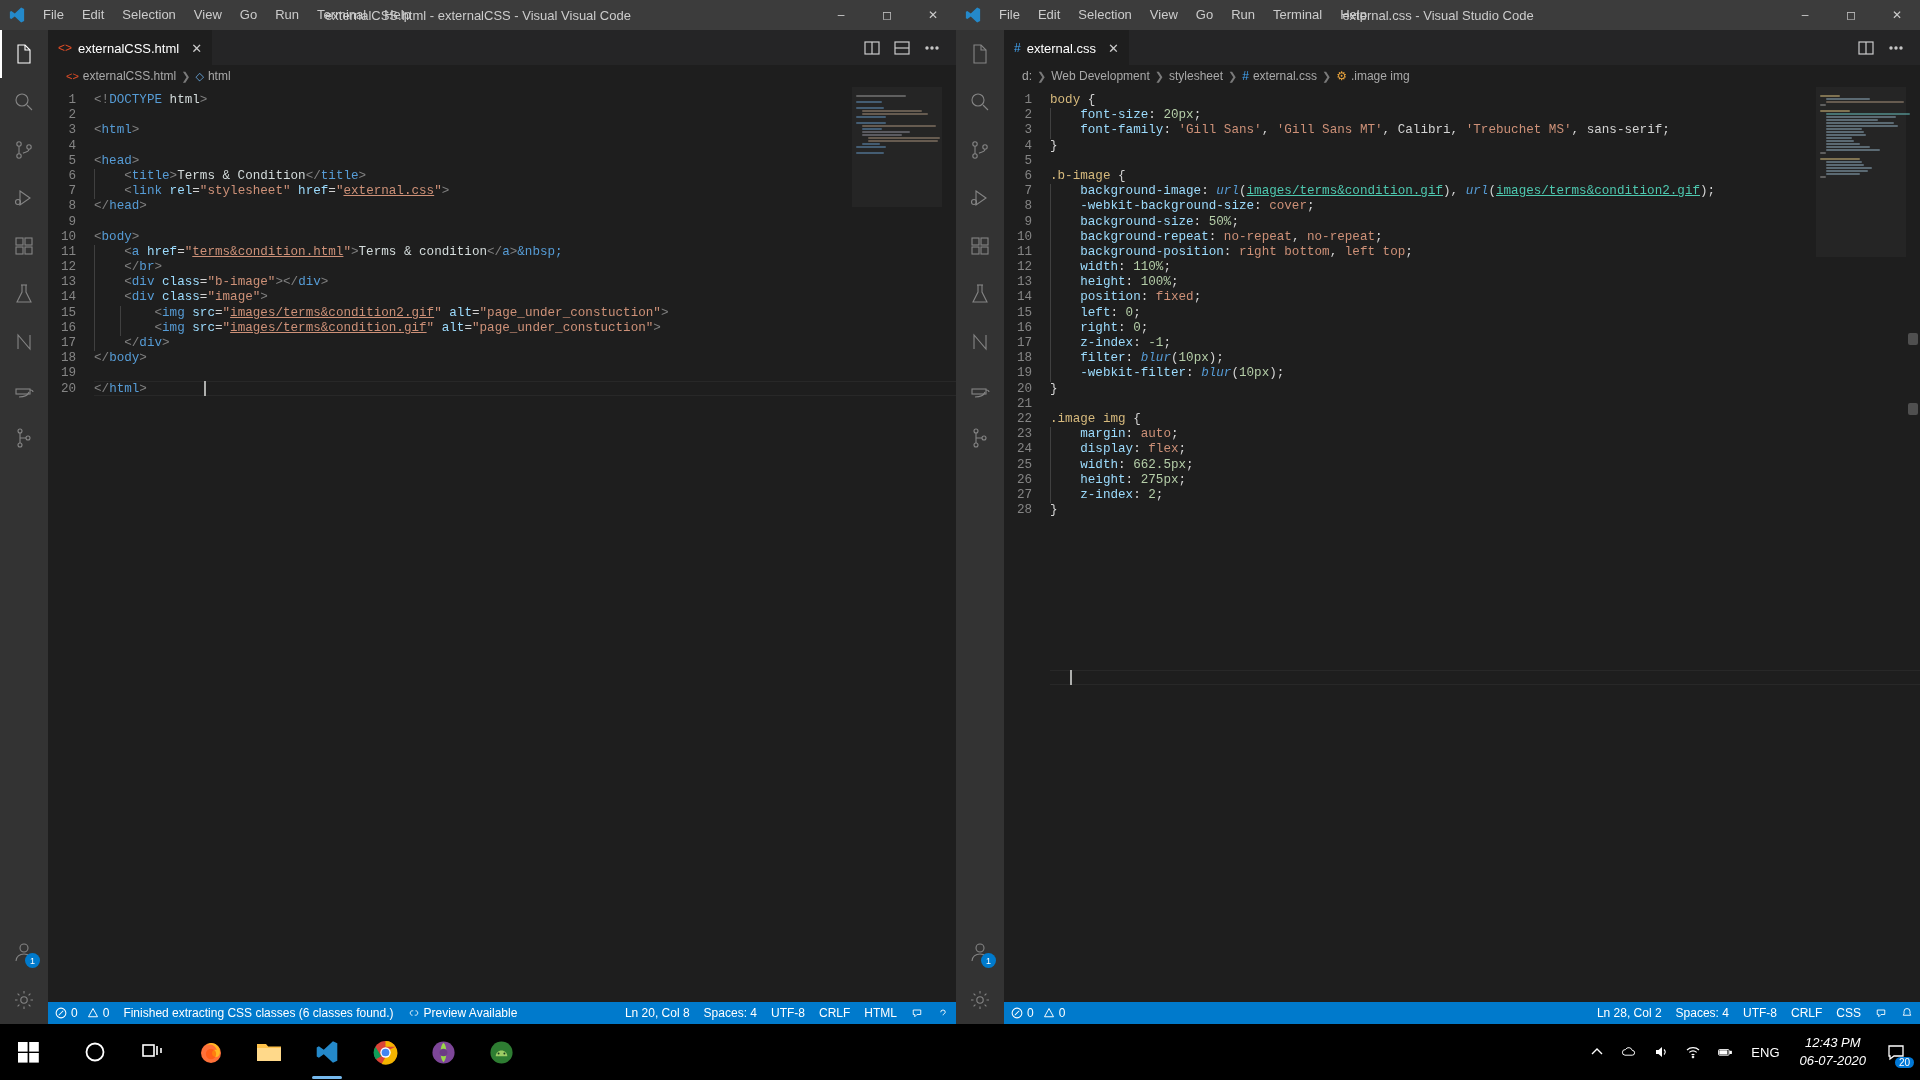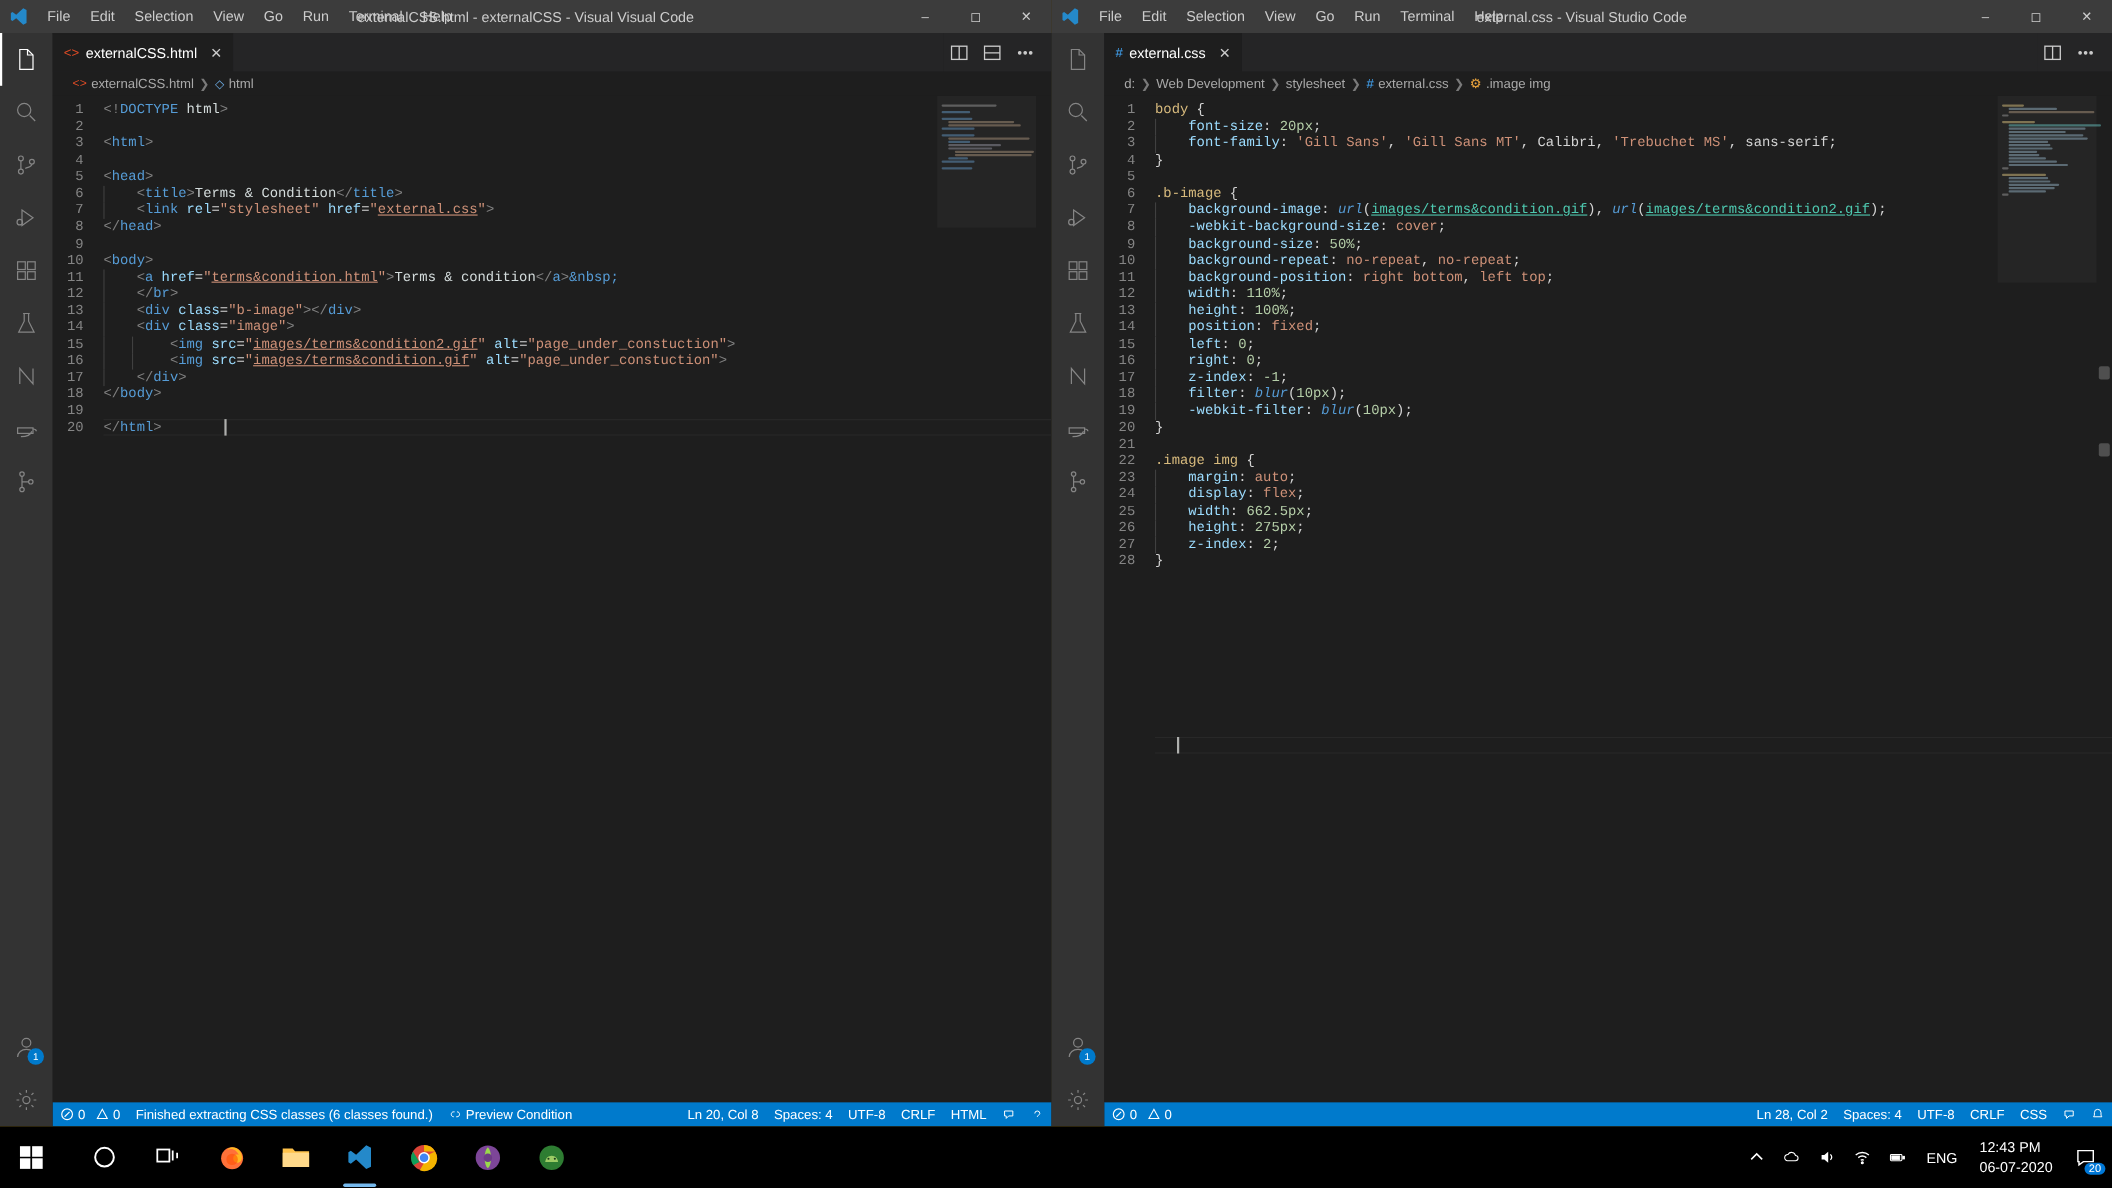--- a/index.html
+++ b/index.html
@@ -1,19 +1,19 @@
 <!DOCTYPE html>
 <html><head>
 <meta charset="utf-8">
 <style>
   * { box-sizing: border-box; margin:0; padding:0; }
   html,body { width:1920px; height:1080px; overflow:hidden; background:#1e1e1e;
     font-family:"Liberation Sans", sans-serif; }
 
-  .screen { position:relative; width:1920px; height:1080px; background:#eab308; }
+  .screen { position:relative; width:1920px; height:1080px; background:#c4b5fd; }
 
   
   .vswin { position:absolute; top:0; height:1024px; background:#1e1e1e; display:flex; flex-direction:column; }
   .vswin.left  { left:0;    width:956px; }
   .vswin.right { left:956px; width:964px; }
 
   .titlebar { height:30px; background:#3c3c3c; display:flex; align-items:center;
      flex:0 0 30px; position:relative; }
   .vslogo { width:34px; display:flex; align-items:center; justify-content:center; }
   .vslogo svg { width:18px; height:18px; }
@@ -109,21 +109,21 @@
      gap:14px; padding-left:18px; }
   .tb-search .sph { color:#4c4c4c; font-size:15px; }
   .tb-icons { display:flex; align-items:center; gap:0px; margin-left:8px; }
   .tb-ic { width:58px; height:56px; display:flex; align-items:center; justify-content:center; position:relative; }
   .tb-ic.underline::after { content:""; position:absolute; bottom:1px; left:14px; right:14px;
      height:3px; background:#76b9ed; border-radius:2px; }
   .tray { margin-left:auto; display:flex; align-items:center; gap:0; padding-right:4px; }
   .tray-ic { width:32px; height:56px; display:flex; align-items:center; justify-content:center; color:#fff; }
   .tray-ic svg { width:16px; height:16px; fill:#ffffff; stroke:#ffffff; }
   .tb-lang { color:#fff; font-size:13px; padding:0 10px; }
-  .tb-clock { color:#fff; font-size:13px; text-align:left; line-height:18px; padding:0 10px; }
+  .tb-clock { color:#fff; font-size:13px; text-align:center; line-height:18px; padding:0 10px;font-style:italic; }
   .tb-notif { width:40px; height:56px; display:flex; align-items:center; justify-content:center; position:relative; }
   .tb-notif .nb { position:absolute; right:2px; bottom:12px; background:#0078d7; color:#fff;
      font-size:10px; border-radius:9px; padding:0px 4px; }
 </style>
 </head>
 <body>
 
 <div class="screen">
 
   <div class="vswin left">
@@ -313,21 +313,21 @@
               <svg viewBox="0 0 16 16" style="margin-left:5px;">
                   <path d="M8 2l6 11H2z" fill="none" stroke="#fff" stroke-width="1.3"></path>
                 </svg>
               <span>0</span>
             </div>
             <div class="sb-item">Finished extracting CSS classes (6 classes found.)</div>
             <div class="sb-item">
               <svg viewBox="0 0 16 16">
                   <path d="M6 11c-2 0-3-1.4-3-3s1-3 3-3h1M10 5c2 0 3 1.4 3 3s-1 3-3 3H9" fill="none" stroke="#fff" stroke-width="1.2"></path>
                 </svg>
-              <span>Preview Condition</span>
+              <span>Preview Available</span>
             </div>
           </div>
           <div class="sb-fill"></div>
           <div class="sb-right">
             <div class="sb-item">Ln 20, Col 8</div>
             <div class="sb-item">Spaces: 4</div>
             <div class="sb-item">UTF-8</div>
             <div class="sb-item">CRLF</div>
             <div class="sb-item">HTML</div>
             <div class="sb-item">

